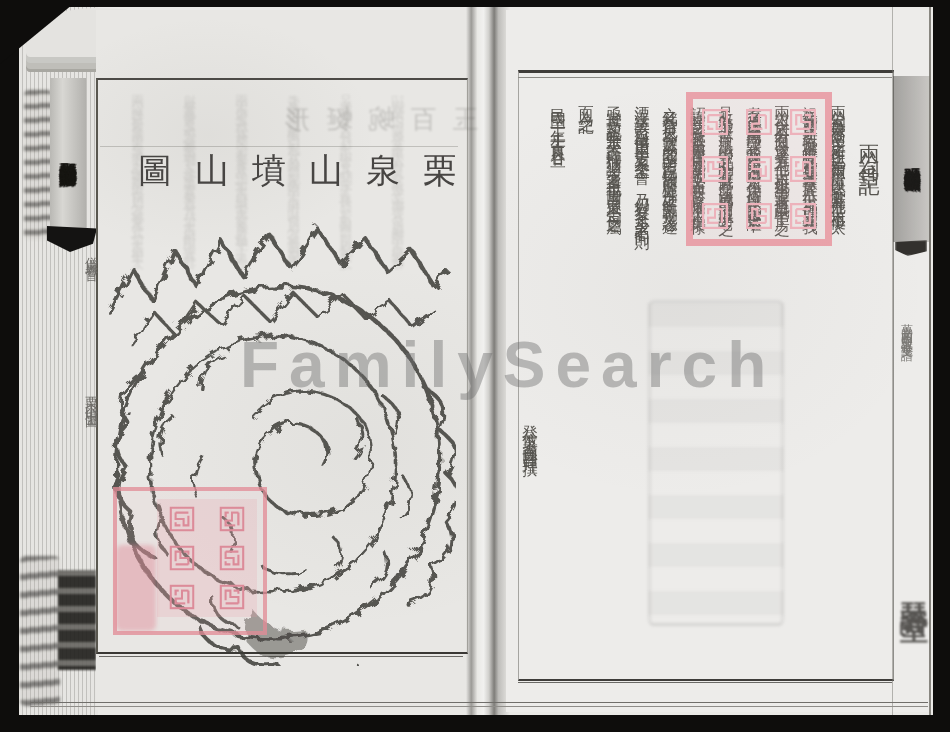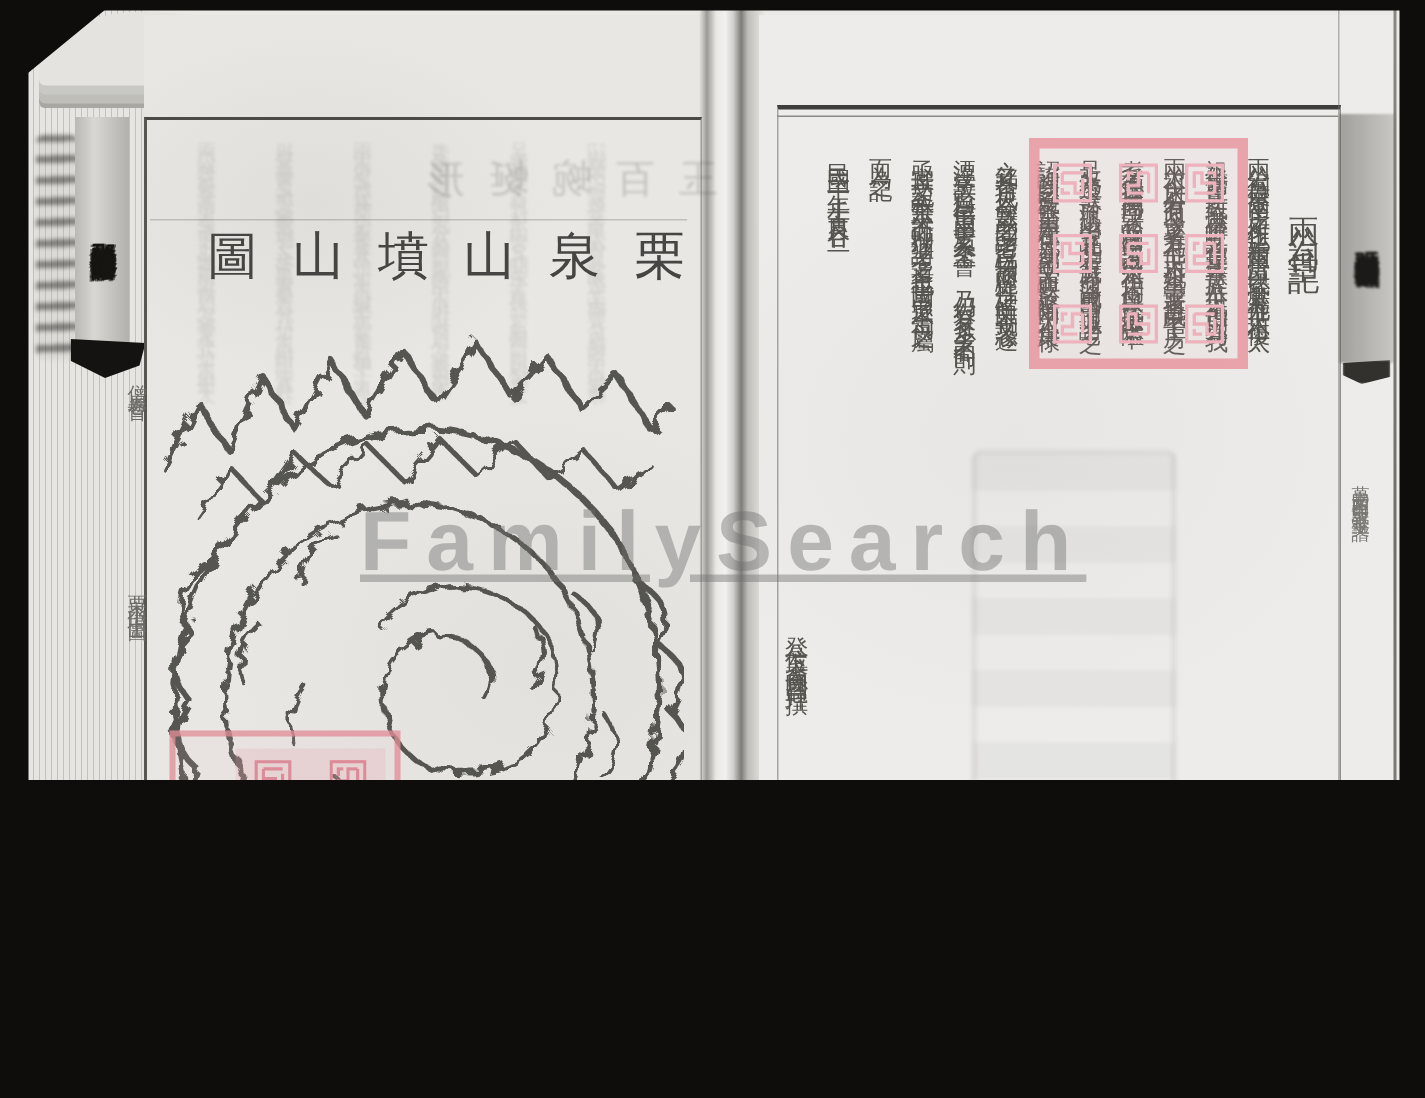--- a/index.html
+++ b/index.html
@@ -1,16 +1,16 @@
 <!DOCTYPE html>
 <html><head>
 <meta charset="utf-8">
 <style>
   html,body{margin:0;padding:0;background:#0e0d0c;}
-  .photo{position:relative;width:950px;height:520px;background:#0e0d0c;overflow:hidden;
+  .photo{position:relative;width:950px;height:732px;background:#0e0d0c;overflow:hidden;
          font-family:"Liberation Serif","DejaVu Serif",serif;}
   .abs{position:absolute;}
 
   
   .book{left:18px;top:6px;width:918px;height:710px;background:#eae9e6;}
 
   
   .edge-left{left:18px;top:6px;width:80px;height:710px;
     background:repeating-linear-gradient(90deg,rgba(110,108,104,.30) 0 1px,rgba(238,237,233,0) 1px 4px),#e6e5e2;}
   .stack-top{left:26px;top:8px;width:180px;height:64px;background:#e4e3e0;
@@ -111,22 +111,22 @@
   .edge-mirror-tab{left:895px;top:240px;width:32px;height:16px;background:#33312e;
     clip-path:polygon(0 12%,100% 0,100% 70%,40% 100%,0 62%);filter:blur(.8px);}
   .edge-label{left:897px;top:314px;width:18px;height:165px;writing-mode:vertical-rl;text-orientation:upright;
     font-size:12px;letter-spacing:2.5px;color:#7a7874;}
   .edge-hall{left:895px;top:580px;width:38px;height:110px;writing-mode:vertical-rl;text-orientation:upright;
     font-size:28px;font-weight:bold;letter-spacing:6px;color:#3c3a37;opacity:.85;
     transform:scaleX(-1);filter:blur(1px);}
 
   
   .watermark{left:240px;top:328px;width:640px;height:66px;z-index:9;
-    font-family:"Liberation Sans","DejaVu Sans",sans-serif;font-size:56px;font-weight:600;
-    letter-spacing:10px;color:rgba(108,108,108,.42);white-space:nowrap;text-decoration:underline;}
+    font-family:"Liberation Sans","DejaVu Sans",sans-serif;font-size:64px;font-weight:600;
+    letter-spacing:10px;color:rgba(108,108,108,.42);white-space:nowrap;}
 
   
   .blk{background:#0e0d0c;z-index:12;}
   .blk-top{left:0;top:0;width:950px;height:7px;}
   .blk-bottom{left:0;top:715px;width:950px;height:17px;}
   .blk-left{left:0;top:0;width:19px;height:732px;}
   .blk-right{left:933px;top:0;width:17px;height:732px;}
   .blk-tl{left:0;top:0;width:78px;height:64px;clip-path:polygon(0 0,100% 0,0 100%);}
   .page-bottom-edge1{left:30px;top:702px;width:898px;height:1px;background:#706e6a;z-index:11;}
   .page-bottom-edge2{left:30px;top:706px;width:898px;height:1px;background:#8e8c88;z-index:11;}

